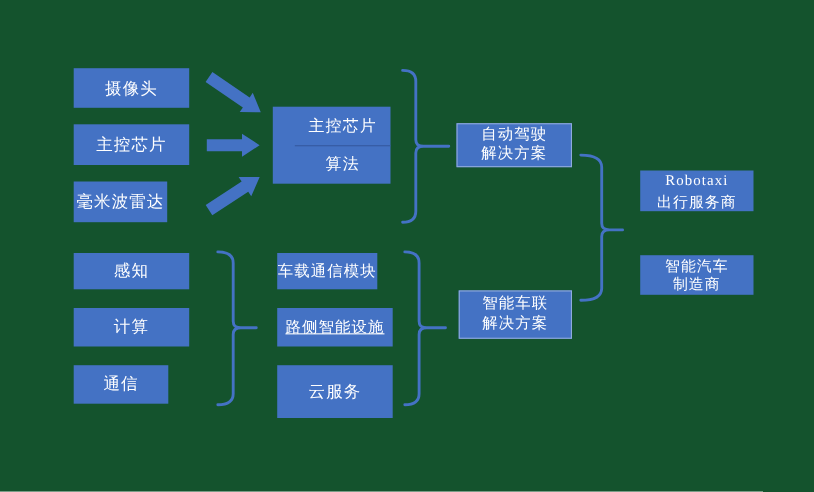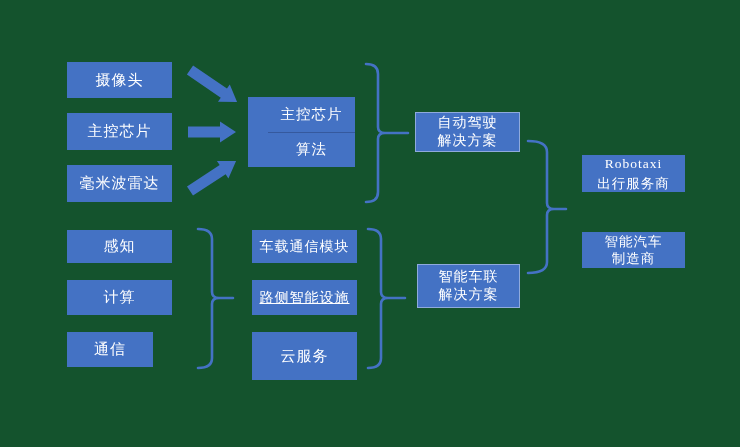--- a/index.html
+++ b/index.html
@@ -52,37 +52,37 @@
 
     <path d="M 198,229 Q 212,229 212,239 L 212,292 Q 212,298 219,298 L 233,298 L 219,298 Q 212,298 212,304 L 212,358 Q 212,368 198,368" fill="none" stroke="#4472c4" stroke-width="2.6" stroke-linecap="round" stroke-linejoin="round"></path>
 
     <path d="M 368,229 Q 381,229 381,239 L 381,292 Q 381,298 388,298 L 405,298 L 388,298 Q 381,298 381,304 L 381,358 Q 381,368 368,368" fill="none" stroke="#4472c4" stroke-width="2.6" stroke-linecap="round" stroke-linejoin="round"></path>
 
     <path d="M 528,141 Q 547,141 547,152 L 547,203 Q 547,209 554,209 L 566,209 L 554,209 Q 547,209 547,215 L 547,262 Q 547,273 528,273" fill="none" stroke="#4472c4" stroke-width="2.6" stroke-linecap="round" stroke-linejoin="round"></path>
   </svg>
 
   <div class="box" style="left:67px;top:62px;width:105px;height:36px;">摄像头</div>
   <div class="box" style="left:67px;top:113px;width:105px;height:37px;">主控芯片</div>
-  <div class="box" style="left:67px;top:165px;width:105px;height:37px;">毫米波雷达</div>
+  <div class="box" style="left:67px;top:165px;width:85px;height:37px;">毫米波雷达</div>
 
   <div class="proc">
     <div class="cell">主控芯片</div>
     <div class="cell bottom">算法</div>
   </div>
 
   <div class="box two sol" style="left:415px;top:112px;width:105px;height:40px;">
     <span>自动驾驶</span>
     <span>解决方案</span>
   </div>
 
   <div class="box" style="left:67px;top:280px;width:105px;height:35px;">计算</div>
   <div class="box" style="left:67px;top:230px;width:105px;height:33px;">感知</div>
   <div class="box" style="left:67px;top:332px;width:86px;height:35px;">通信</div>
 
-  <div class="box" style="left:252px;top:230px;width:105px;height:33px;font-size:14px;">车载通信模块</div>
+  <div class="box" style="left:252px;top:230px;width:91px;height:33px;font-size:14px;">车载通信模块</div>
   <div class="box" style="left:252px;top:280px;width:105px;height:35px;font-size:14px;text-decoration:underline;">路侧智能设施</div>
   <div class="box" style="left:252px;top:332px;width:105px;height:48px;">云服务</div>
 
   <div class="box two sol" style="left:417px;top:264px;width:103px;height:44px;">
     <span>智能车联</span>
     <span>解决方案</span>
   </div>
 
   <div class="box two" style="left:582px;top:155px;width:103px;height:37px;justify-content:space-between;">
     <span>Robotaxi</span>

